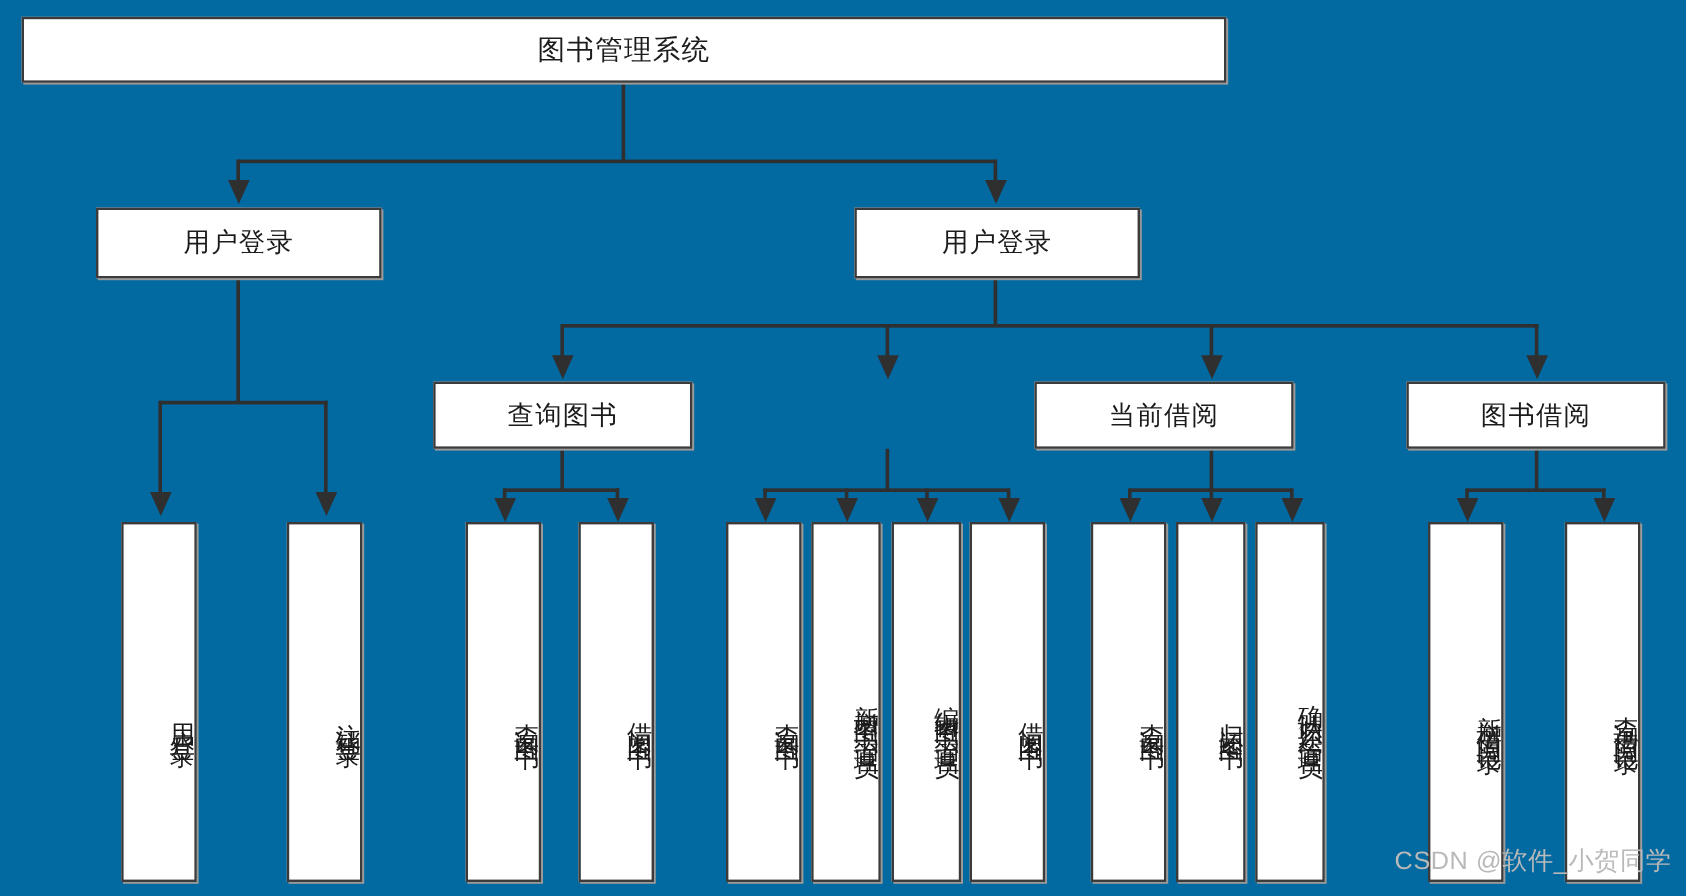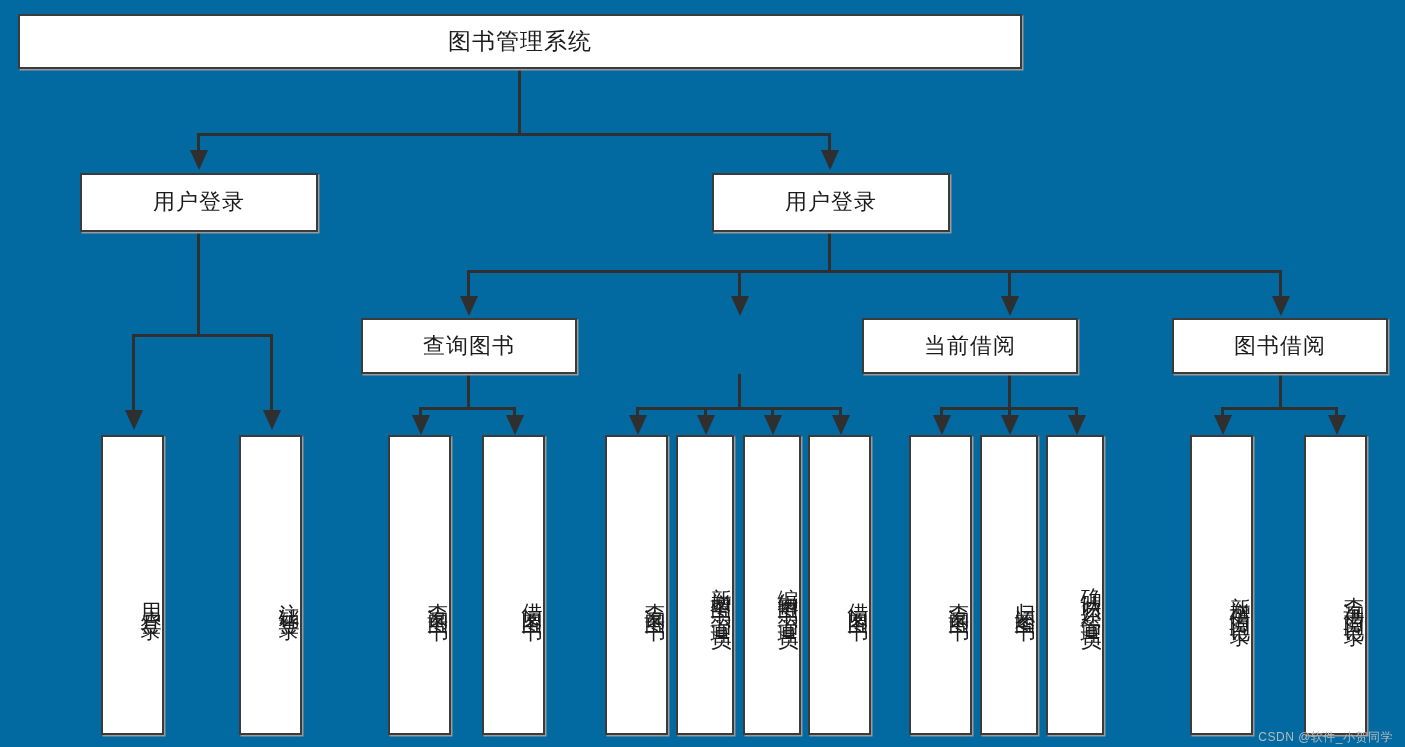--- a/index.html
+++ b/index.html
@@ -67,22 +67,22 @@
     width:0;height:0;
     border-left:9px solid transparent;
     border-right:9px solid transparent;
     border-top:20px solid #2f2f2f;
     z-index:2;
   }
   
   #watermark{
     position:absolute;
     right:12px;
-    bottom:1px;
-    font-size:12px;
+    bottom:16px;
+    font-size:21px;
     color:#b9b9b9;
     white-space:nowrap;
     z-index:6;
     letter-spacing:0.5px;
   }
 </style>
 </head>
 <body>
 
 <div id="canvas">

